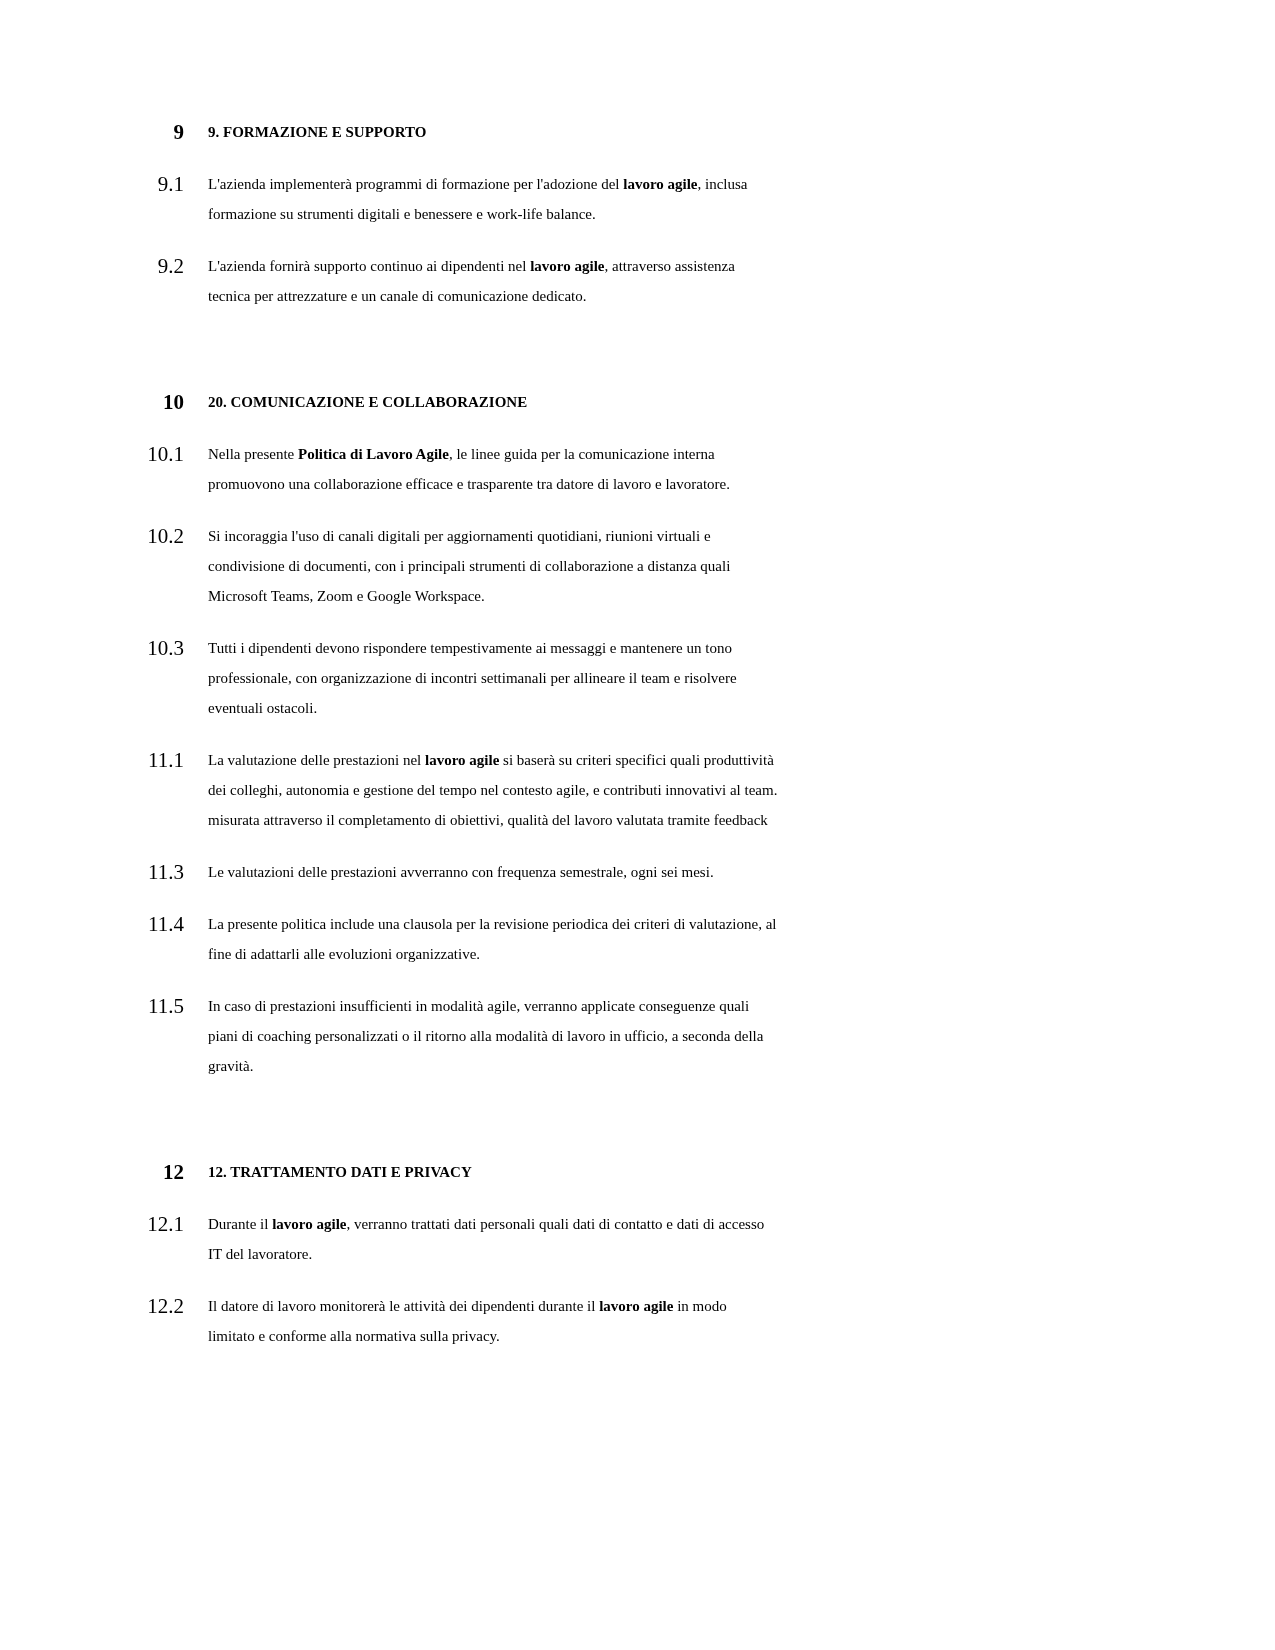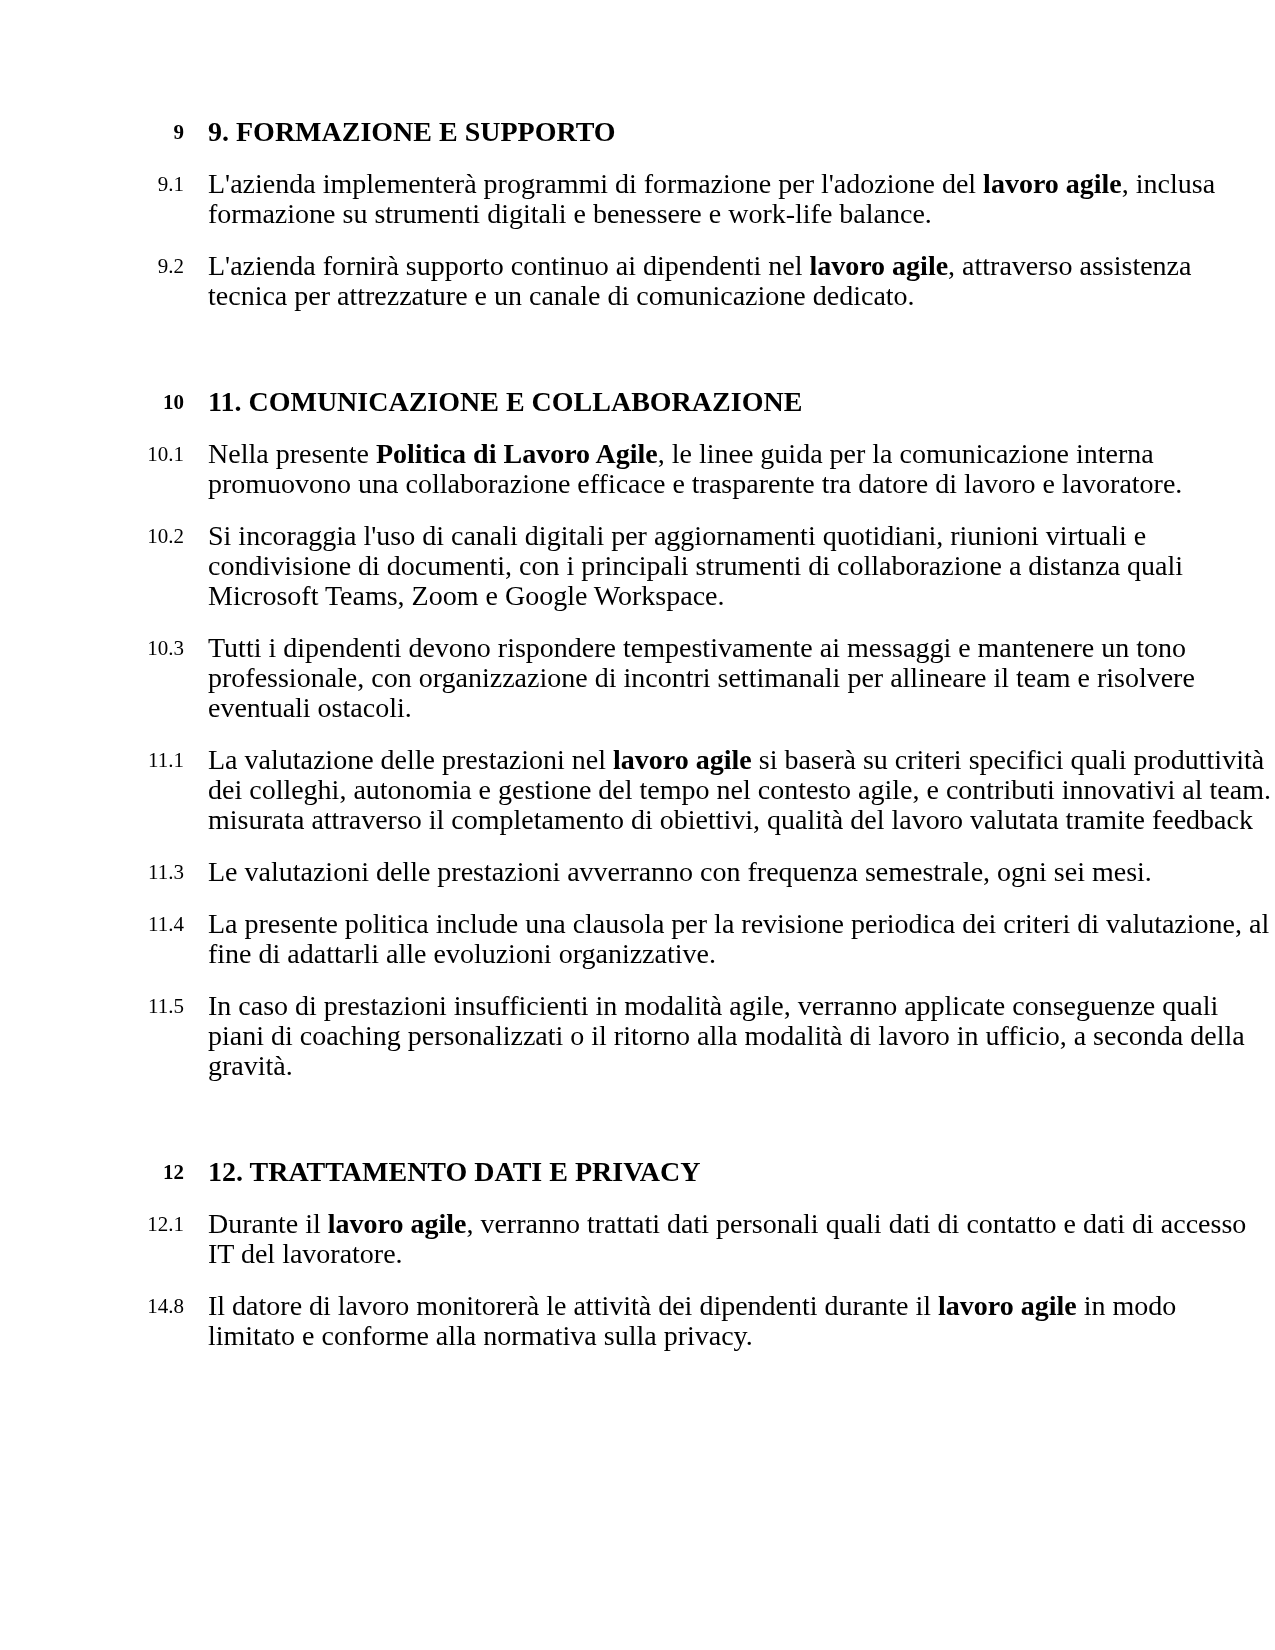--- a/index.html
+++ b/index.html
@@ -27,21 +27,21 @@
   }
   .num {
     flex: 0 0 47px;
     min-width: 47px;
     text-align: right;
     margin-right: 24px;
     font-size: 21px;
     line-height: 30px;
   }
   .txt {
-    font-size: 28px;
+    font-size: 15px;
     line-height: 30px;
     max-width: 945px;
   }
   .heading-row {
     margin: 76px 0 22px 0;
   }
   .heading-row:first-child {
     margin-top: 0;
   }
   .heading-row .num,
@@ -74,21 +74,21 @@
       </div>
       <div class="row clause-row">
         <div class="num">9.2</div>
         <div class="txt">
           <div class="line"><span>L'azienda fornirà supporto continuo ai dipendenti nel </span><b>lavoro agile</b><span>, attraverso assistenza</span></div>
           <div class="line"><span>tecnica per attrezzature e un canale di comunicazione dedicato.</span></div>
         </div>
       </div>
       <div class="row heading-row">
         <div class="num">10</div>
-        <div class="txt">11. COMUNICAZIONE E COLLABORAZIONE</div>
+        <div class="txt">20. COMUNICAZIONE E COLLABORAZIONE</div>
       </div>
       <div class="row clause-row">
         <div class="num">10.1</div>
         <div class="txt">
           <div class="line"><span>Nella presente </span><b>Politica di Lavoro Agile</b><span>, le linee guida per la comunicazione interna</span></div>
           <div class="line"><span>promuovono una collaborazione efficace e trasparente tra datore di lavoro e lavoratore.</span></div>
         </div>
       </div>
       <div class="row clause-row">
         <div class="num">10.2</div>
@@ -140,20 +140,20 @@
         <div class="txt">12. TRATTAMENTO DATI E PRIVACY</div>
       </div>
       <div class="row clause-row">
         <div class="num">12.1</div>
         <div class="txt">
           <div class="line"><span>Durante il </span><b>lavoro agile</b><span>, verranno trattati dati personali quali dati di contatto e dati di accesso</span></div>
           <div class="line"><span>IT del lavoratore.</span></div>
         </div>
       </div>
       <div class="row clause-row">
-        <div class="num">14.8</div>
+        <div class="num">12.2</div>
         <div class="txt">
           <div class="line"><span>Il datore di lavoro monitorerà le attività dei dipendenti durante il </span><b>lavoro agile</b><span> in modo</span></div>
           <div class="line"><span>limitato e conforme alla normativa sulla privacy.</span></div>
         </div>
       </div>
     </div>
 </div>
 
 </body></html>

